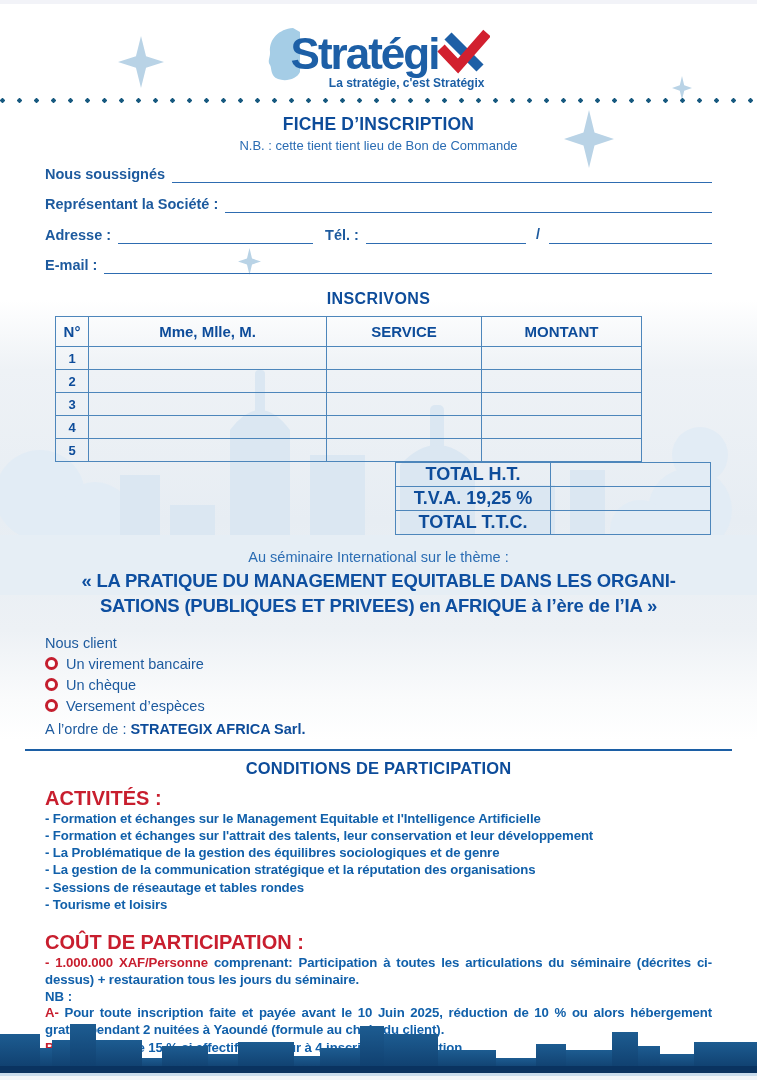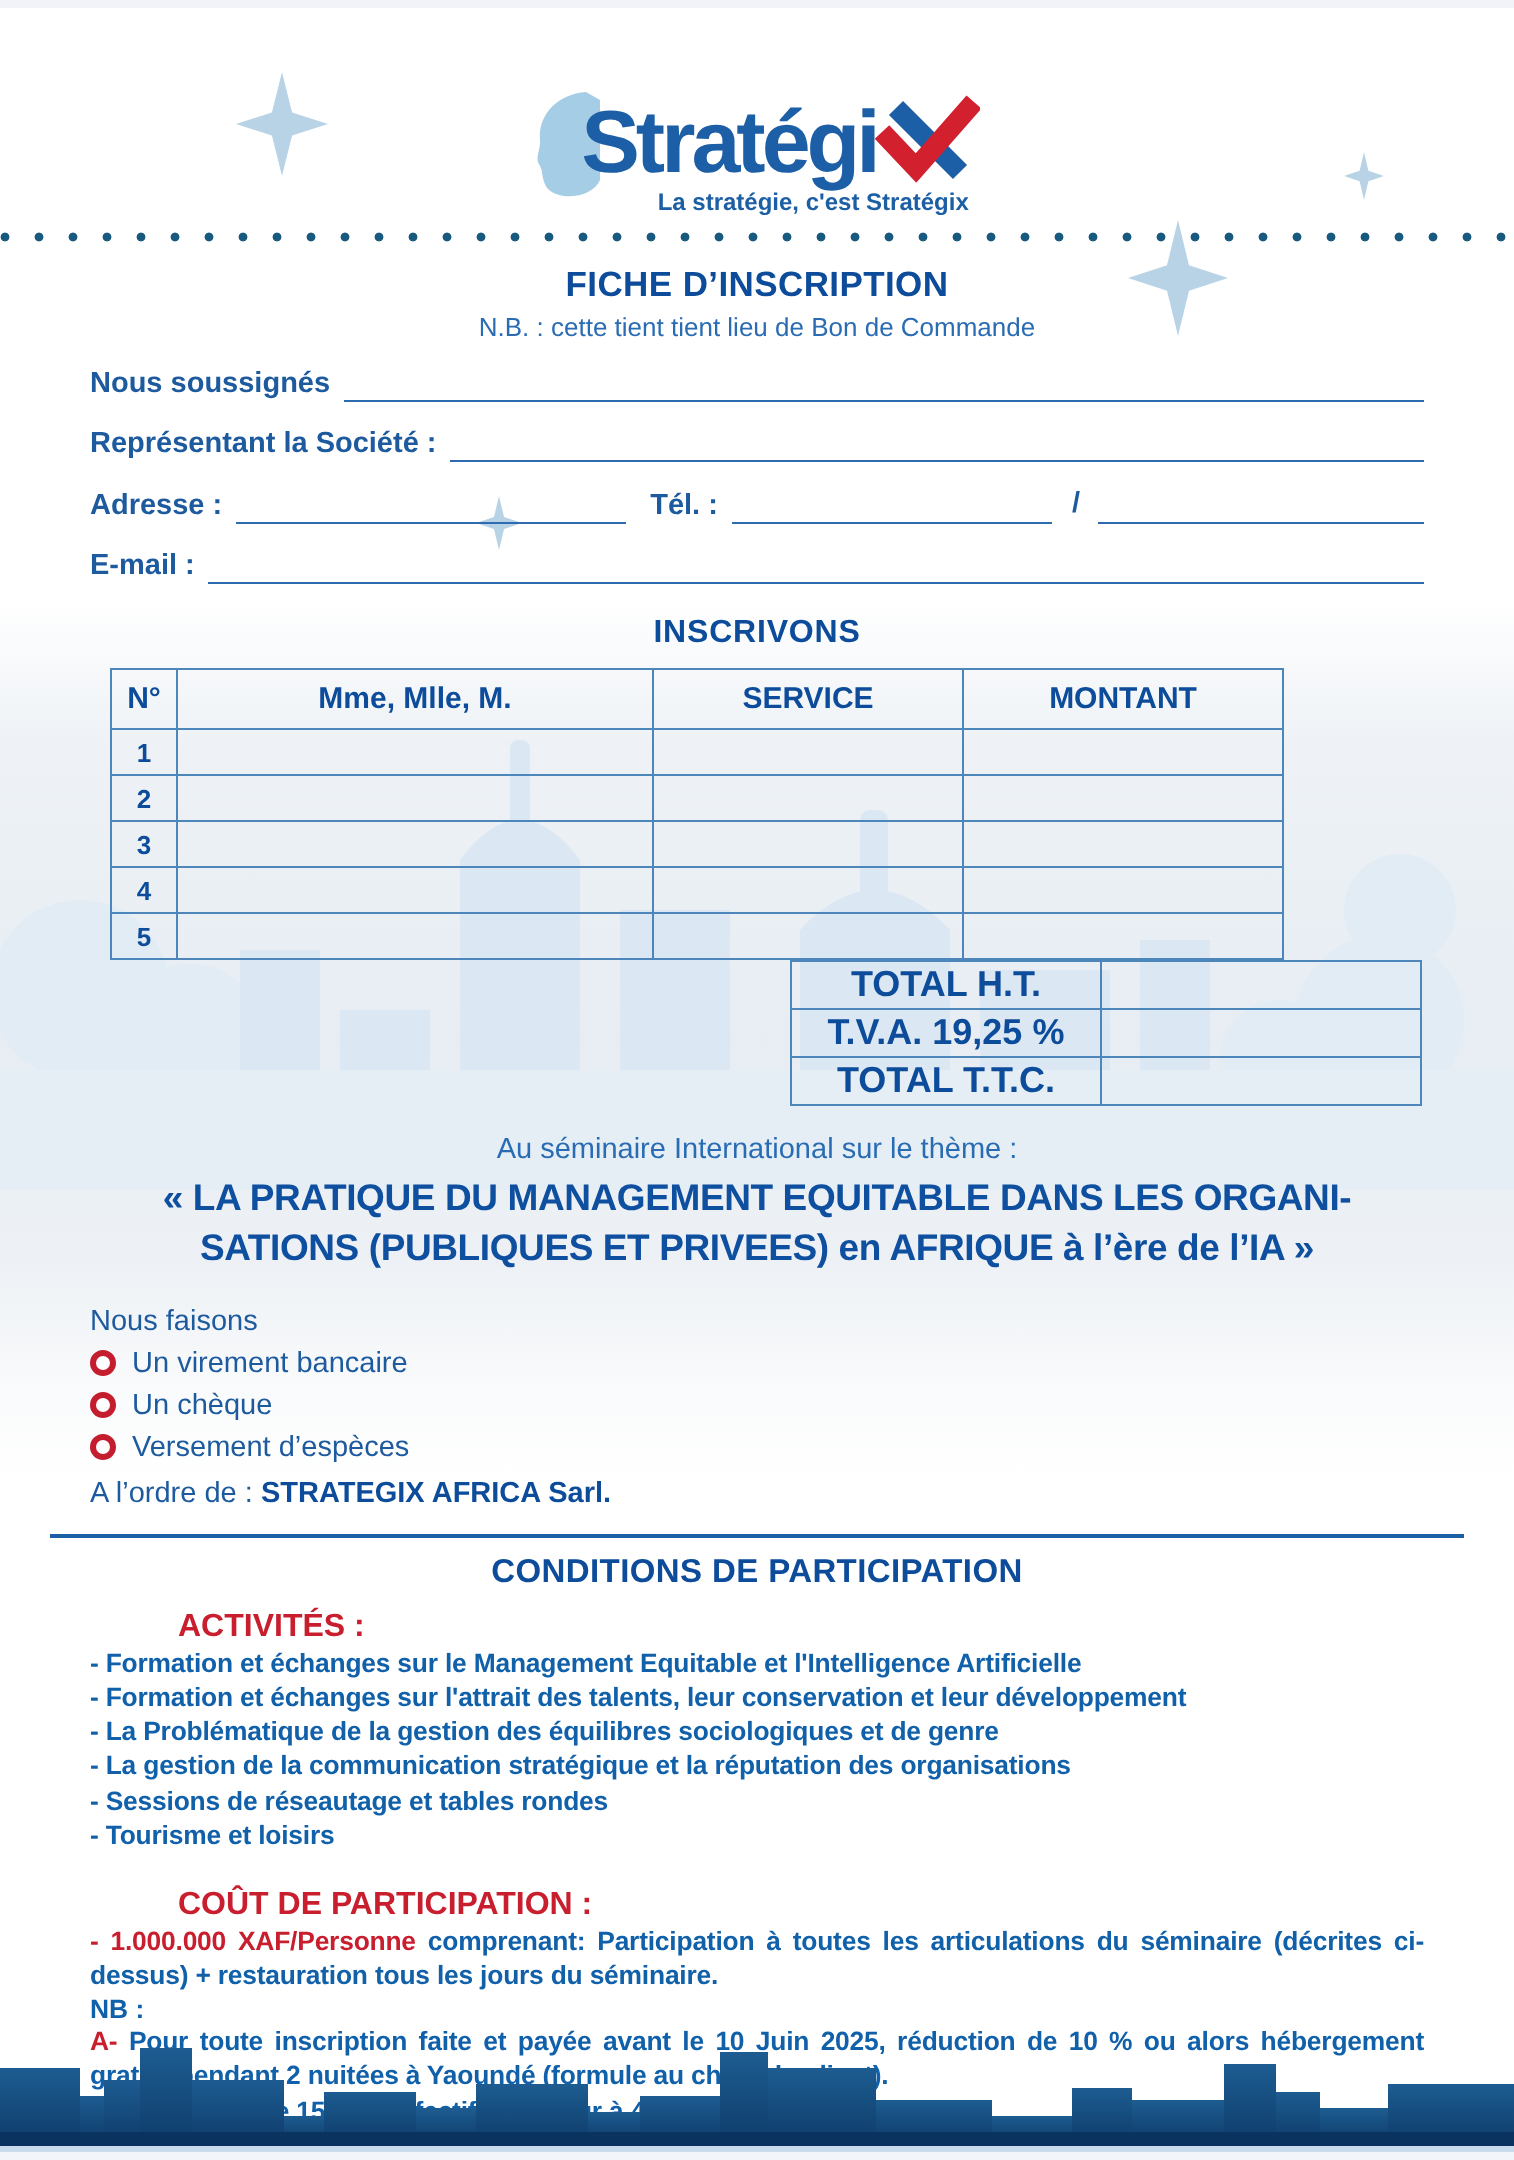--- a/index.html
+++ b/index.html
@@ -17,21 +17,21 @@
     clip-path:polygon(50% 0%,61% 39%,100% 50%,61% 61%,50% 100%,39% 61%,0% 50%,39% 39%); }
   .sp1 { left:118px; top:36px;  width:46px; height:52px; }
   .sp2 { left:672px; top:76px;  width:20px; height:24px; }
   .sp3 { left:564px; top:110px; width:50px; height:58px; }
   .sp4 { left:238px; top:248px; width:23px; height:27px; }
 
   
   .watermark { position:absolute; left:0; top:335px; width:757px; height:280px; z-index:0; }
 
   
-  .logo-wrap { width:max-content; margin:44px auto 0; position:relative; }
+  .logo-wrap { width:max-content; margin:26px auto 0; position:relative; }
   .logo-row { display:flex; align-items:center; }
   .face-blob { margin-right:-12px; position:relative; z-index:0; }
   .brand-text { font-size:44px; font-weight:bold; color:#1d5fa6; letter-spacing:-2px; position:relative; z-index:1; }
   .logo-x { margin-left:-2px; margin-top:-6px; }
   .tagline { text-align:right; font-size:12px; font-weight:bold; color:#1c5fa5; margin-top:-6px; padding-right:6px; }
 
   .dotted-sep { height:5px; margin-top:8px;
     background-image:radial-gradient(circle at 2.5px 2.5px,#17597f 2px,transparent 2.4px);
     background-size:17px 5px; background-repeat:repeat-x; }
 
@@ -75,21 +75,21 @@
   .pay-opt span { font-size:14.5px; color:#1d5a9e; }
   .order-line { margin-top:7px; font-size:14.5px; color:#1d5a9e; }
   .order-line b { color:#0d4c9a; }
   .fait-line { display:flex; align-items:flex-end; font-size:14.5px; color:#1d5a9e; }
   .stamp { text-align:center; font-size:14.5px; color:#1d5a9e; margin-top:34px; line-height:1.35; }
 
   .hr-sep { border-top:2px solid #1c5fa5; margin:12px -20px 0; }
 
   
   .cond-title { text-align:center; font-size:16.5px; font-weight:bold; color:#0d4c9a; margin-top:8px; letter-spacing:.2px; }
-  .red-label { color:#c81e2e; font-weight:bold; font-size:16px; margin-top:9px;margin-left:44px; }
+  .red-label { color:#c81e2e; font-weight:bold; font-size:20px; margin-top:9px; }
   .act-line { font-size:13.2px; font-weight:bold; color:#1160aa; line-height:1.3; letter-spacing:-.1px; }
   .cost-p { font-size:13.2px; font-weight:bold; color:#1160aa; line-height:1.32; text-align:justify; letter-spacing:-.1px; }
   .cost-p .red { color:#c81e2e; }
   .nb { font-size:13.2px; font-weight:bold; color:#1160aa; }
   .footer-p { font-size:13.2px; font-weight:bold; color:#0d4c9a; text-align:justify; margin-top:13px; line-height:1.5; letter-spacing:.2px; }
 
   .bottom-skyline { position:absolute; left:0; bottom:0; width:757px; height:60px; z-index:3; }
 </style>
 </head>
 <body>
@@ -223,21 +223,21 @@
       </table>
 
     <div class="sem-intro">Au séminaire International sur le thème :</div>
     <div class="sem-title">
       <div>« LA PRATIQUE DU MANAGEMENT EQUITABLE DANS LES ORGANI-</div>
       <div>SATIONS (PUBLIQUES ET PRIVEES) en AFRIQUE à l’ère de l’IA »</div>
     </div>
 
     <div class="pay-grid">
       <div class="pay-left">
-        <div class="pay-intro">Nous faisons</div>
+        <div class="pay-intro">Nous client</div>
         <div class="pay-opt">
           <span class="radio"></span>
           <span>Un virement bancaire</span>
         </div>
         <div class="pay-opt">
           <span class="radio"></span>
           <span>Un chèque</span>
         </div>
         <div class="pay-opt">
           <span class="radio"></span>

